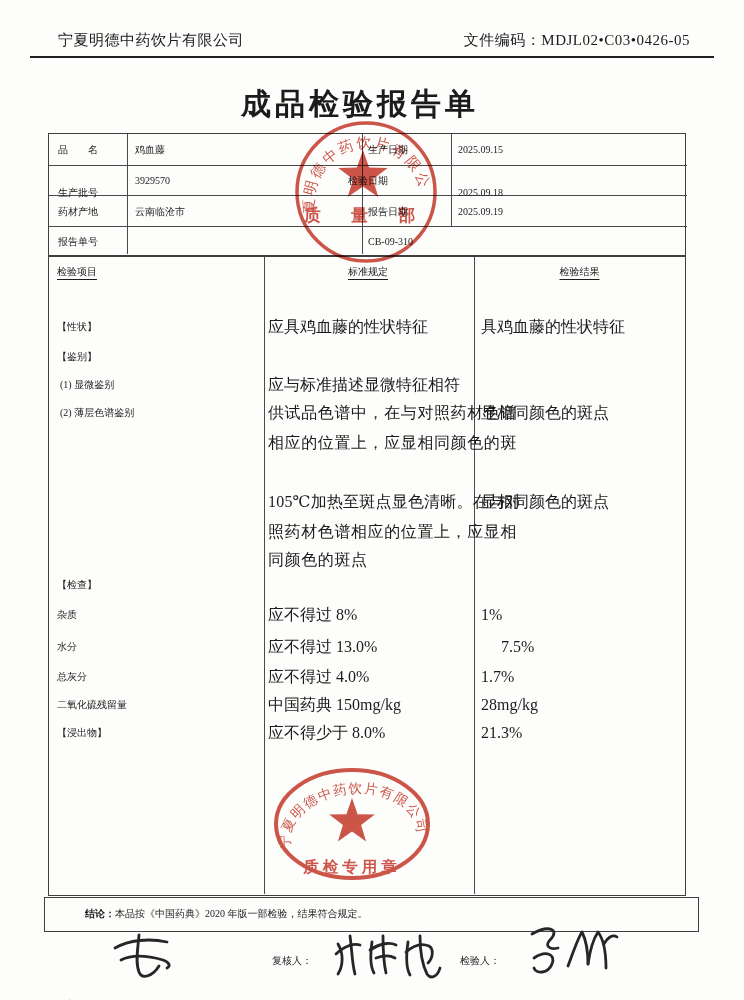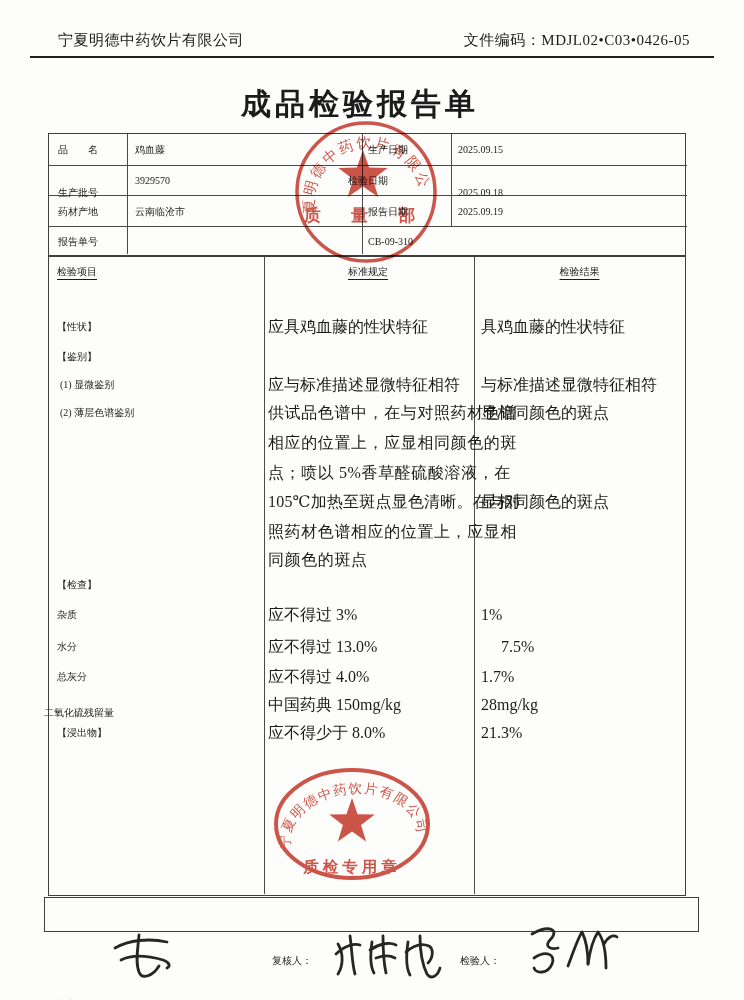--- a/index.html
+++ b/index.html
@@ -67,48 +67,47 @@
   <div class="abs t15 center" style="left:473px;top:262px;width:213px;"><span class="colhead">检验结果</span></div>
 
   <div class="abs t15" style="left:57px;top:317px;">【性状】</div>
   <div class="abs t15" style="left:57px;top:347px;">【鉴别】</div>
   <div class="abs t15" style="left:60px;top:375px;">(1) 显微鉴别</div>
   <div class="abs t15" style="left:60px;top:403px;">(2) 薄层色谱鉴别</div>
   <div class="abs t15" style="left:57px;top:575px;">【检查】</div>
   <div class="abs t15" style="left:57px;top:605px;">杂质</div>
   <div class="abs t15" style="left:57px;top:637px;">水分</div>
   <div class="abs t15" style="left:57px;top:667px;">总灰分</div>
-  <div class="abs t15" style="left:44px;top:695px;margin-top:8px;">二氧化硫残留量</div>
+  <div class="abs t15" style="left:57px;top:695px;">二氧化硫残留量</div>
   <div class="abs t15" style="left:57px;top:723px;">【浸出物】</div>
 
   <div class="abs t14" style="left:268px;top:317px;">应具鸡血藤的性状特征</div>
   <div class="abs t14" style="left:268px;top:375px;">应与标准描述显微特征相符</div>
   <div class="abs t14" style="left:268px;top:403px;letter-spacing:.6px;">供试品色谱中，在与对照药材色谱</div>
   <div class="abs t14" style="left:268px;top:433px;letter-spacing:.6px;">相应的位置上，应显相同颜色的斑</div>
-  <div class="abs t14" style="left:268px;top:463px;letter-spacing:.6px;">点；喷以 5%香草醛硫酸溶液，在</div>
   <div class="abs t14" style="left:268px;top:492px;letter-spacing:.2px;">105℃加热至斑点显色清晰。在与对</div>
   <div class="abs t14" style="left:268px;top:522px;letter-spacing:.6px;">照药材色谱相应的位置上，应显相</div>
   <div class="abs t14" style="left:268px;top:550px;letter-spacing:.6px;">同颜色的斑点</div>
-  <div class="abs t14" style="left:268px;top:605px;">应不得过 3%</div>
+  <div class="abs t14" style="left:268px;top:605px;">应不得过 8%</div>
   <div class="abs t14" style="left:268px;top:637px;">应不得过 13.0%</div>
   <div class="abs t14" style="left:268px;top:667px;">应不得过 4.0%</div>
   <div class="abs t14" style="left:268px;top:695px;">中国药典 150mg/kg</div>
   <div class="abs t14" style="left:268px;top:723px;">应不得少于 8.0%</div>
 
   <div class="abs t14" style="left:481px;top:317px;">具鸡血藤的性状特征</div>
-  <div class="abs t14" style="left:481px;top:375px;">与标准描述显微特征相符</div>
   <div class="abs t14" style="left:481px;top:403px;">显相同颜色的斑点</div>
   <div class="abs t14" style="left:481px;top:492px;">显相同颜色的斑点</div>
   <div class="abs t14" style="left:481px;top:605px;">1%</div>
   <div class="abs t14" style="left:501px;top:637px;">7.5%</div>
   <div class="abs t14" style="left:481px;top:667px;">1.7%</div>
   <div class="abs t14" style="left:481px;top:695px;">28mg/kg</div>
   <div class="abs t14" style="left:481px;top:723px;">21.3%</div>
 
   <div class="box" style="left:44px;top:897px;width:655px;height:35px;"></div>
+  <div class="abs t15" style="left:85px;top:904px;"><b>结论：</b><span>本品按《中国药典》2020 年版一部检验，结果符合规定。</span></div>
 
   <div class="abs t15" style="left:55px;top:951px;margin-top:44px;">负责人：</div>
   <div class="abs t15" style="left:272px;top:951px;">复核人：</div>
   <div class="abs t15" style="left:460px;top:951px;">检验人：</div>
 
   <svg class="abs sig" style="left:105px;top:930px;" width="80" height="55" viewBox="0 0 80 55">
     <path d="M10 18 C24 10 44 8 62 12"></path>
     <path d="M34 5 C33 18 30 32 34 42 C37 50 48 46 54 36"></path>
     <path d="M16 30 C28 24 44 26 58 30 C64 32 66 36 62 38"></path>
   </svg>

